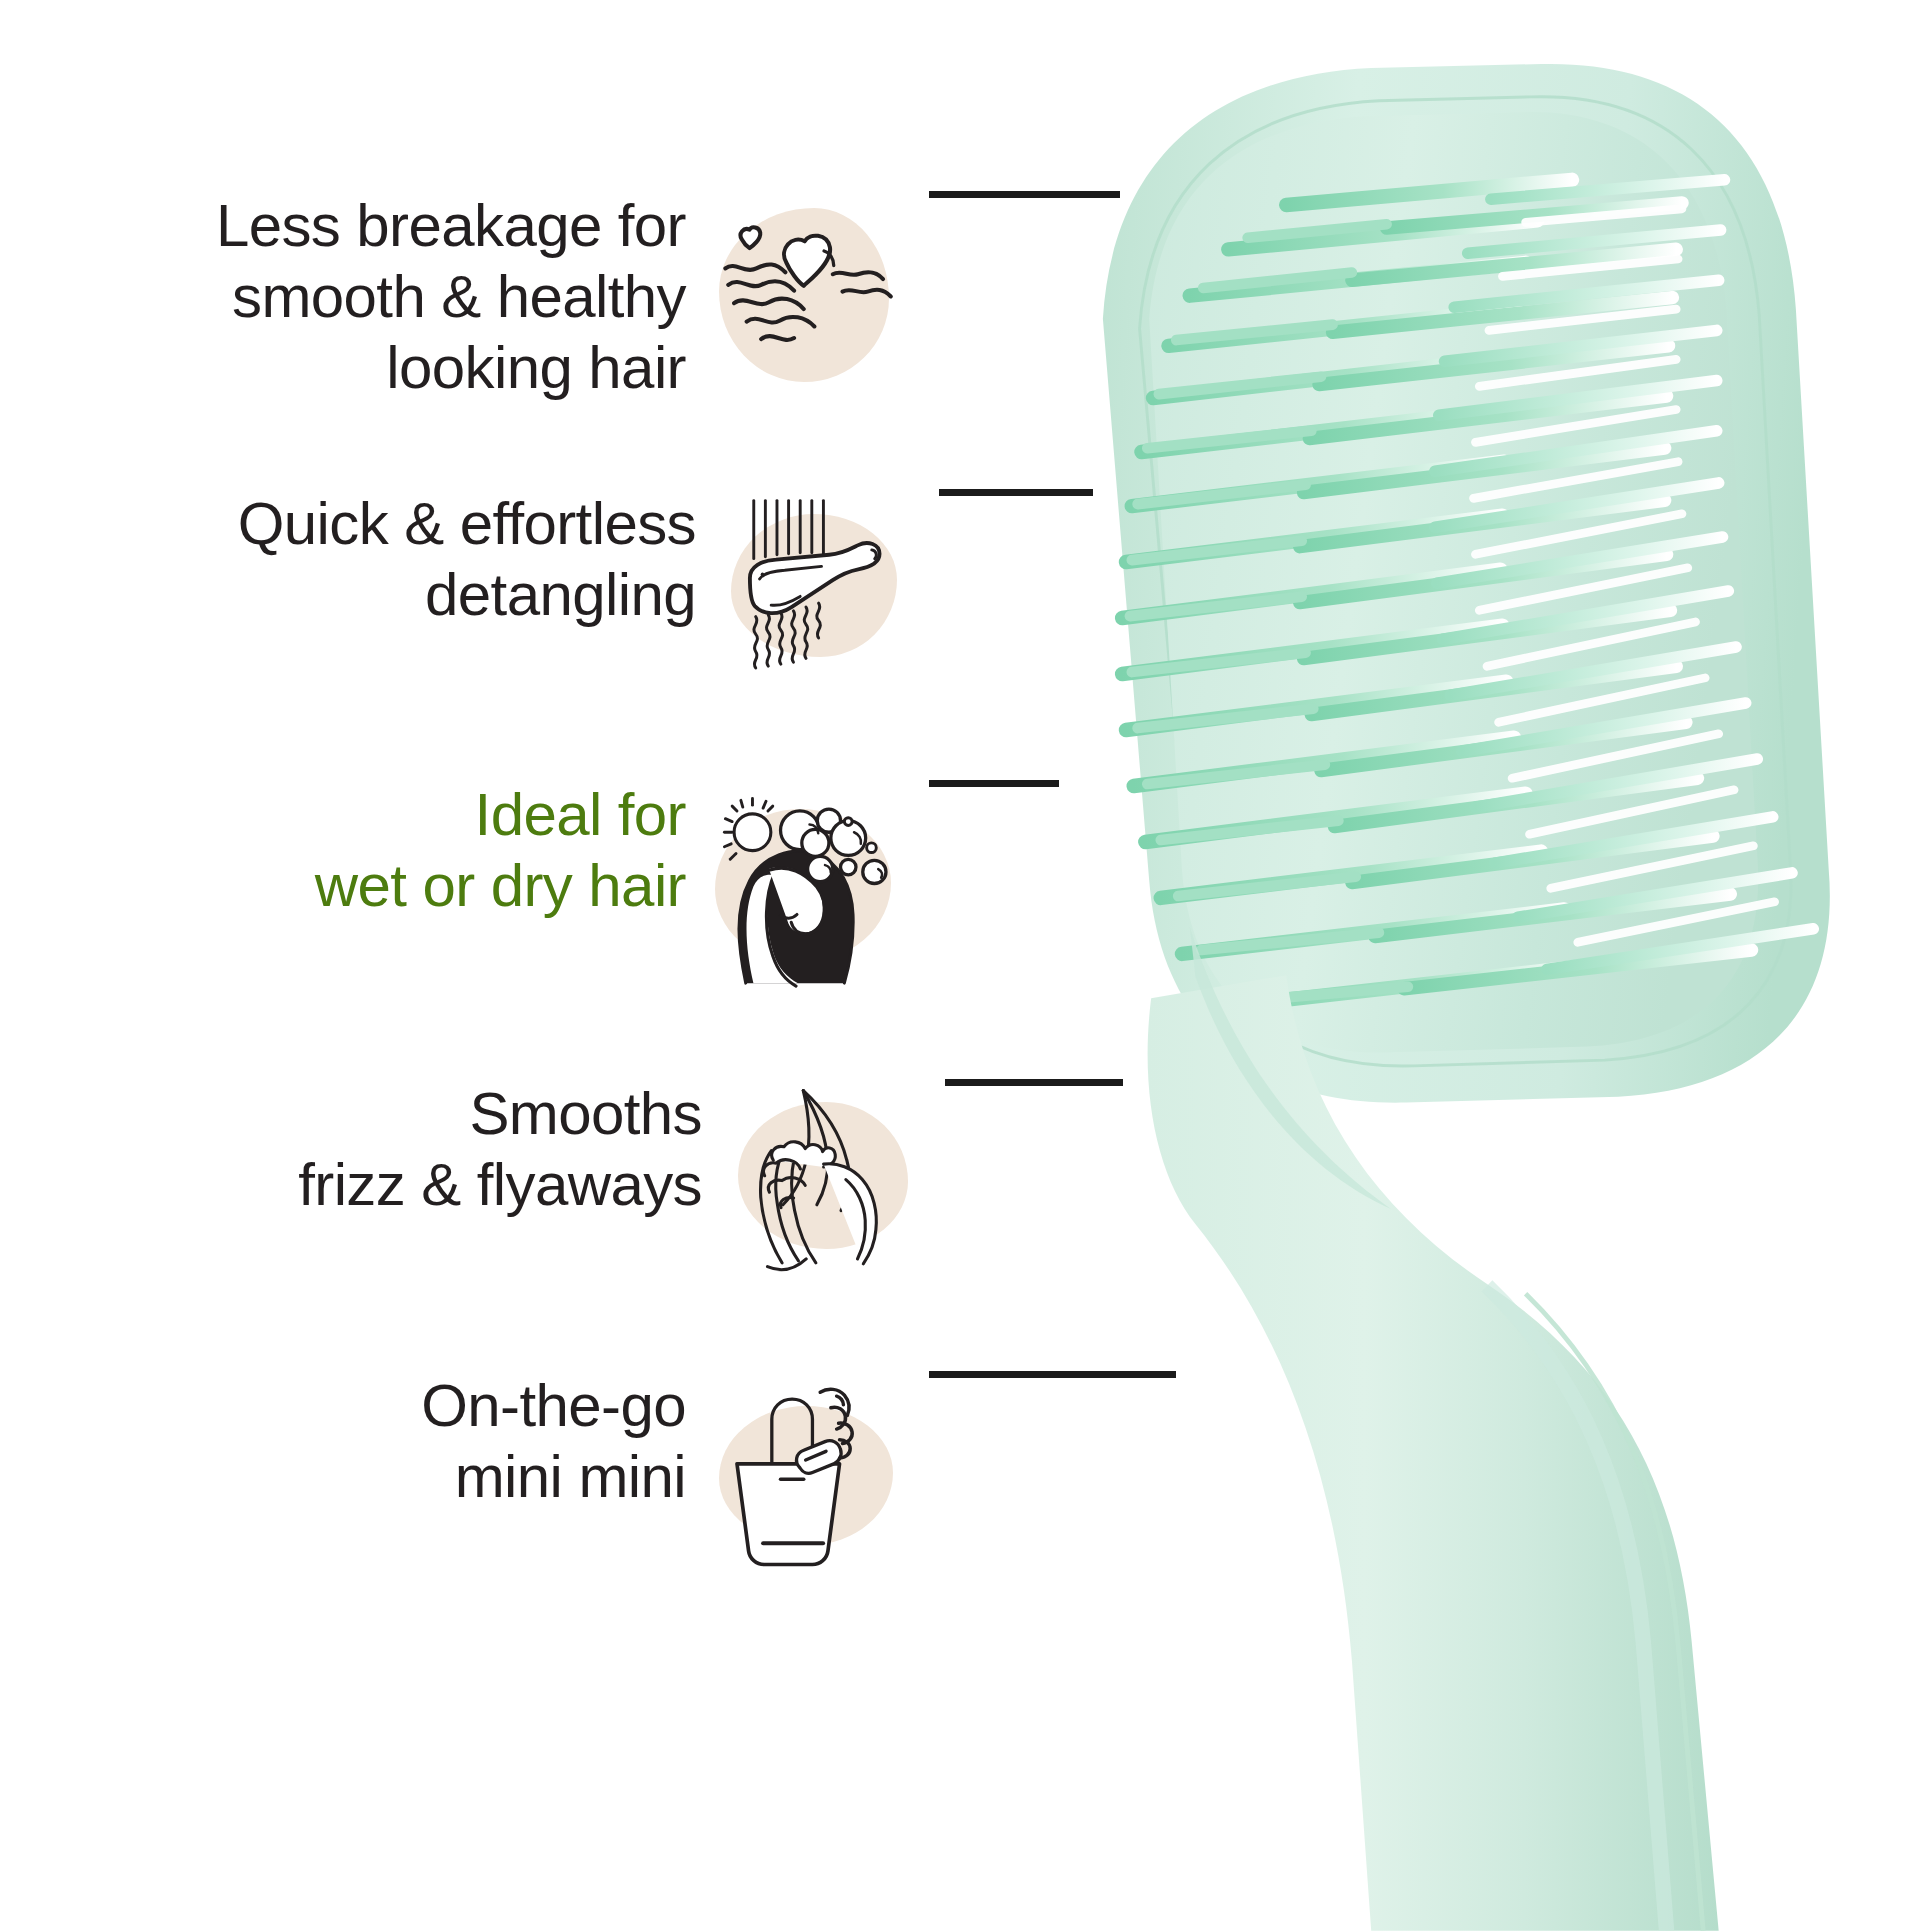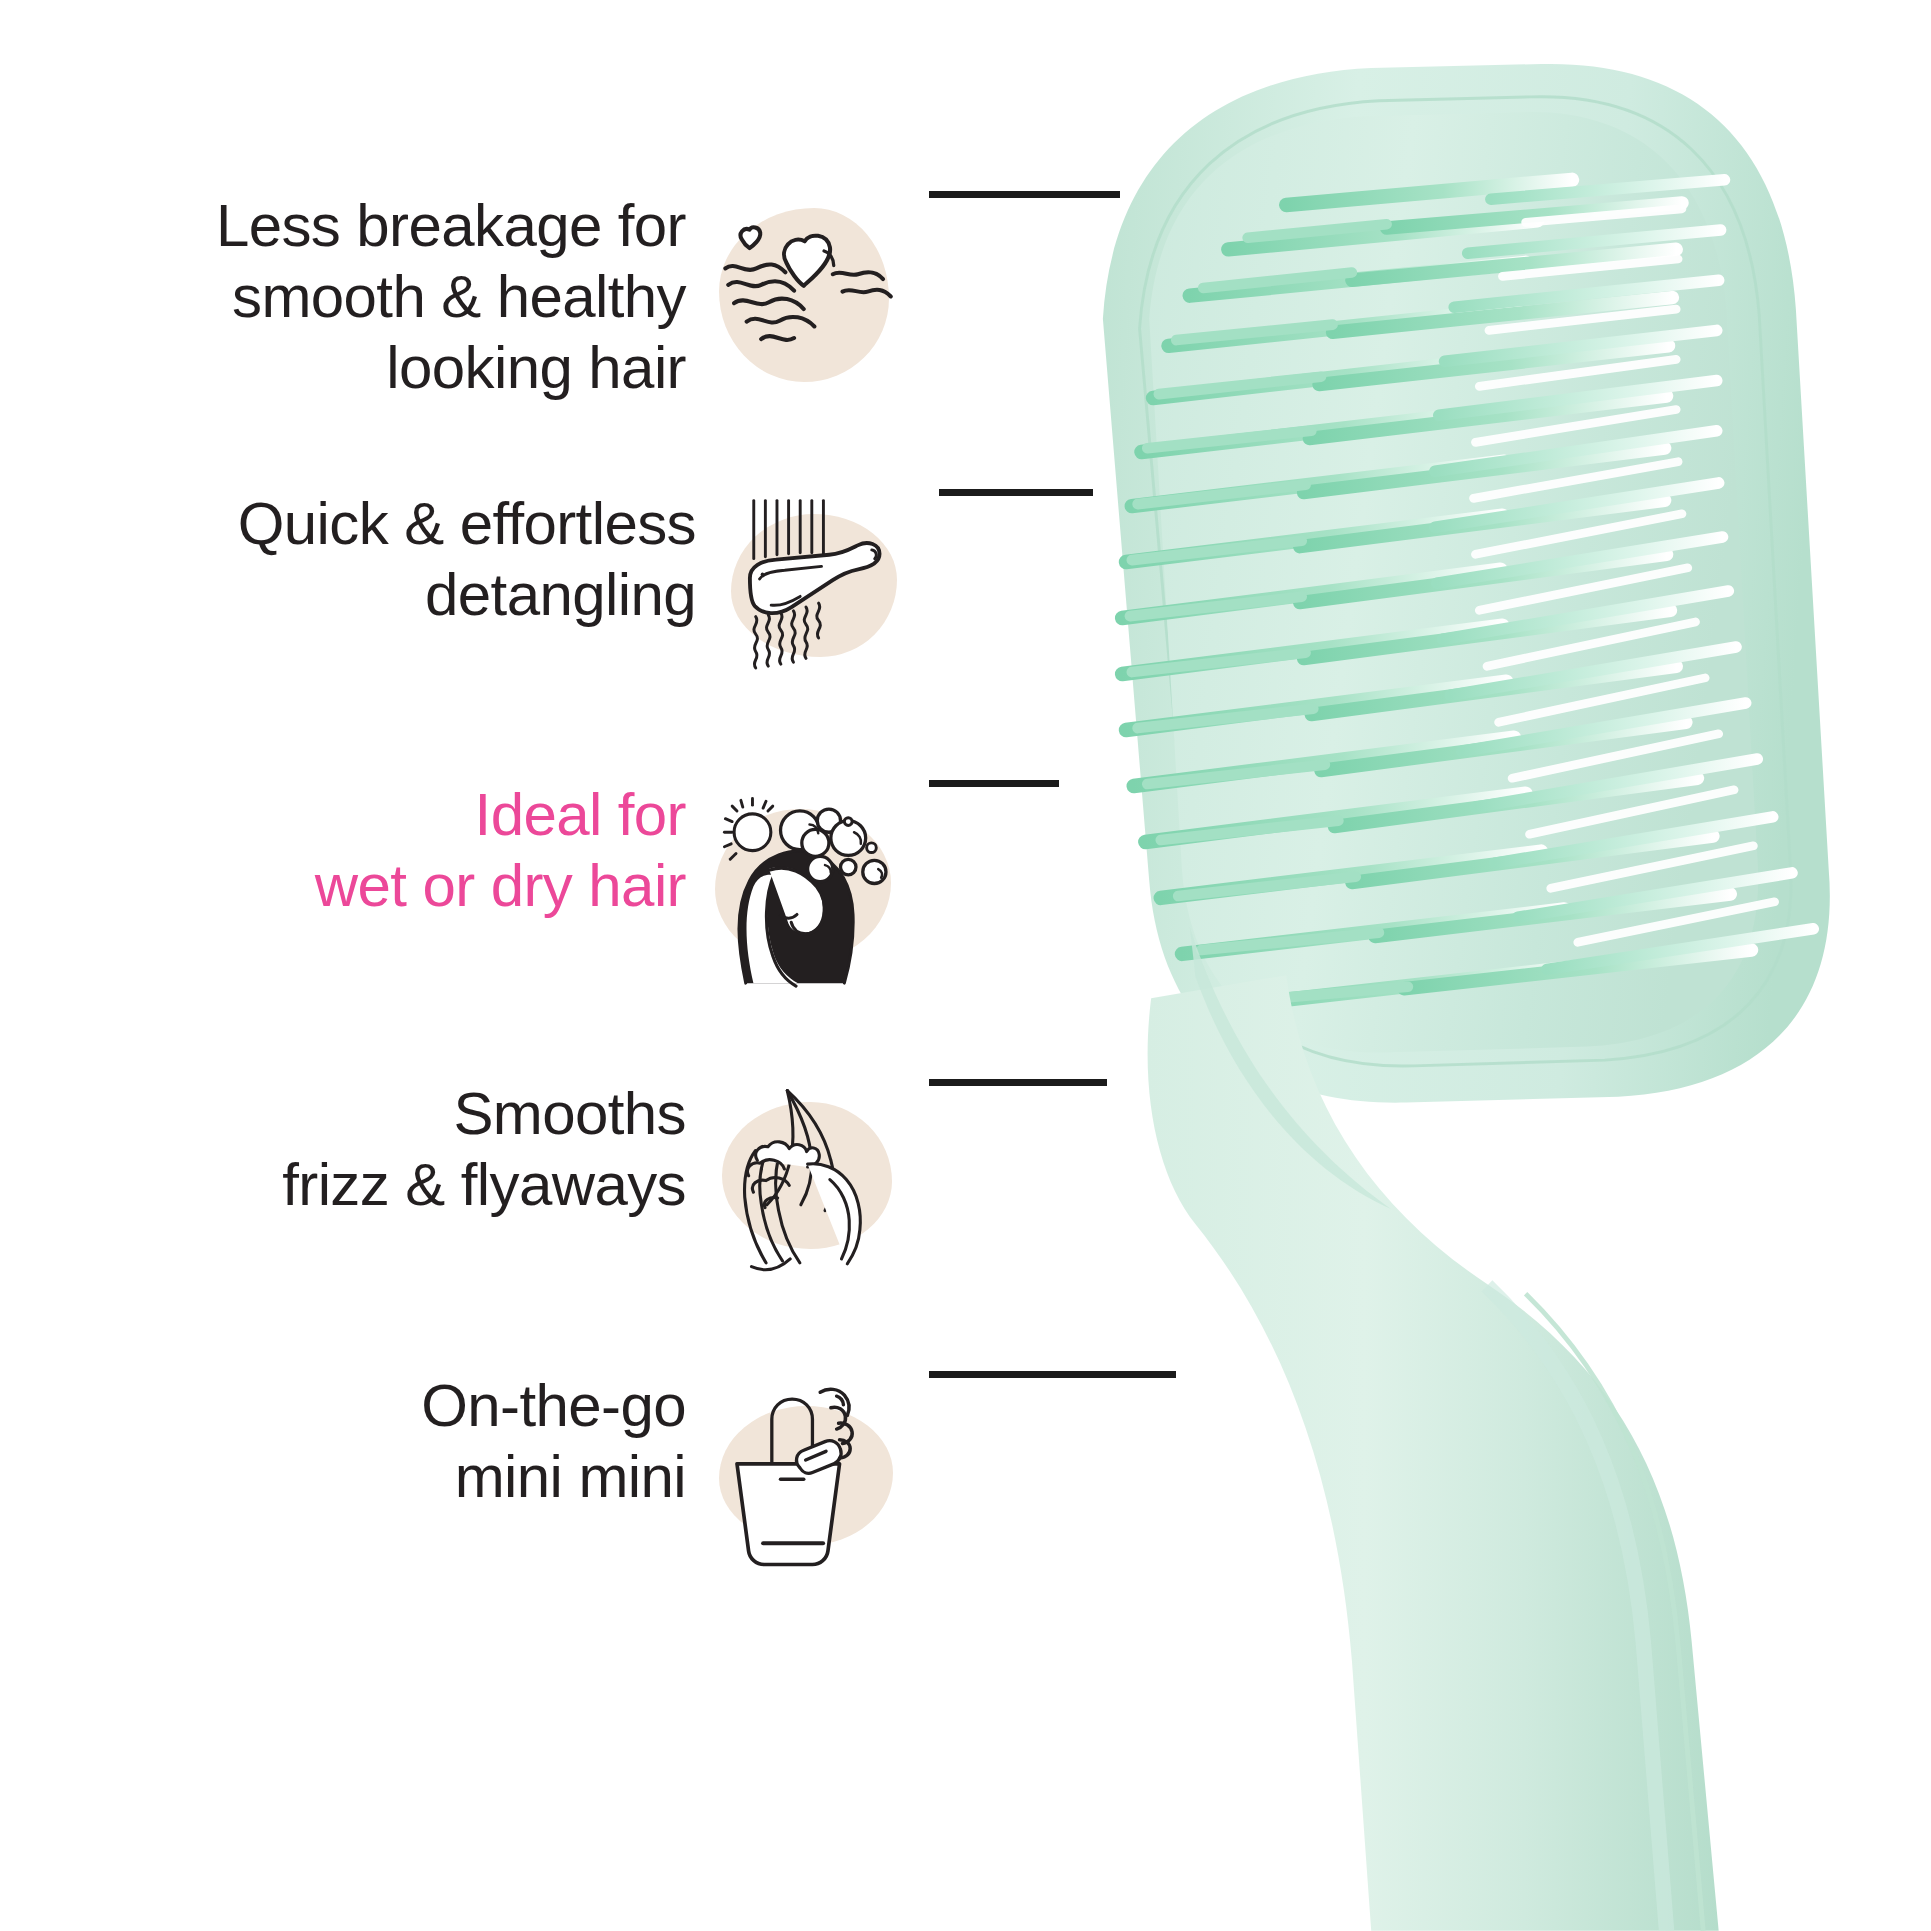--- a/index.html
+++ b/index.html
@@ -42,21 +42,21 @@
 
   .leader{
     height:6.8px;background:#1b1b1b;flex:0 0 auto;
     margin-left:13.5px;
   }
 
   
   #row-0{top:191px;left:89px;}
   #row-1{top:489px;left:99px;}
   #row-2{top:780px;left:89px;}
-  #row-3{top:1079px;left:89px;}
+  #row-3{top:1079px;left:105px;}
   #row-4{top:1371px;left:89px;}
 
   
   .product{position:absolute;left:850px;top:0;width:1081px;height:1931px;overflow:hidden;}
   .brush-svg{position:absolute;left:0;top:0;}
 </style>
 </head>
 <body style="background: rgb(255, 255, 255);">
 
 <div class="stage">
@@ -116,21 +116,21 @@
             <path d="M92 122c5 7-6 11 0 18s-5 11 0 18s-5 10 0 17"></path>
             <path d="M105 118c5 7-6 11 0 18s-5 11 0 18"></path>
           </g>
         </svg>
       </div>
 
       <div class="leader" style="width: 154px; background: rgb(27, 27, 27);"></div>
     </div>
 
     <div class="feature-row" id="row-2">
-      <div class="feature-label" style="color: #ec4899;">Ideal for
+      <div class="feature-label" style="color: #4d7c0f;">Ideal for
 wet or dry hair</div>
 
       <div class="icon-cell">
         <div class="blob" style="left: 7.7px; top: 29px; width: 176px; height: 154px; border-radius: 48% 52% 52% 48% / 52% 48%; background: rgb(241, 229, 217);"></div>
         <svg class="icon-svg" viewBox="0 0 215 215" fill="none" stroke="#231f20" stroke-width="3.2" stroke-linecap="round" stroke-linejoin="round">
           <circle cx="47" cy="54" r="19" fill="#ffffff"></circle>
           <g stroke-width="3">
             <path d="M47 26v-7"></path>
               <path d="M31 32l-5-5"></path>
               <path d="M63 32l5-5"></path>

